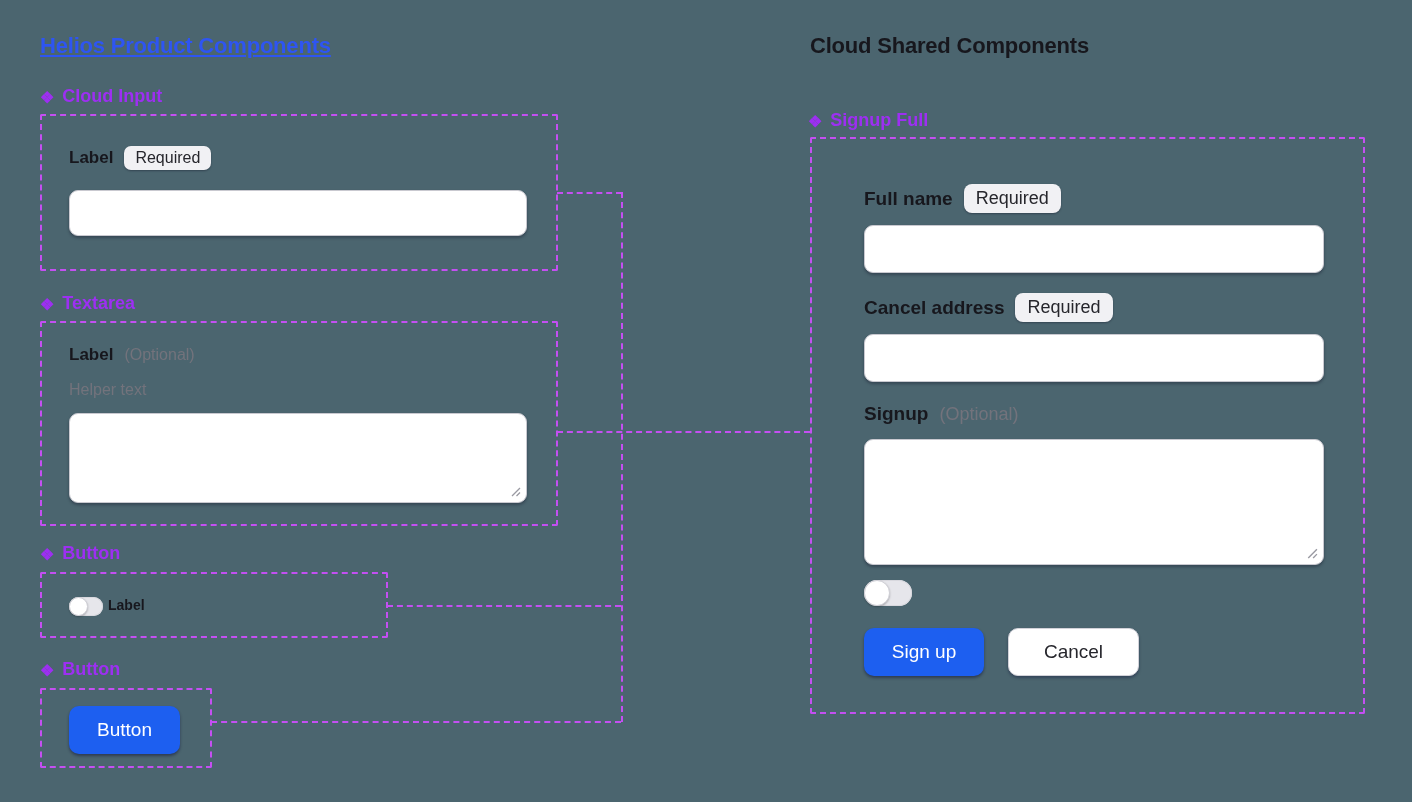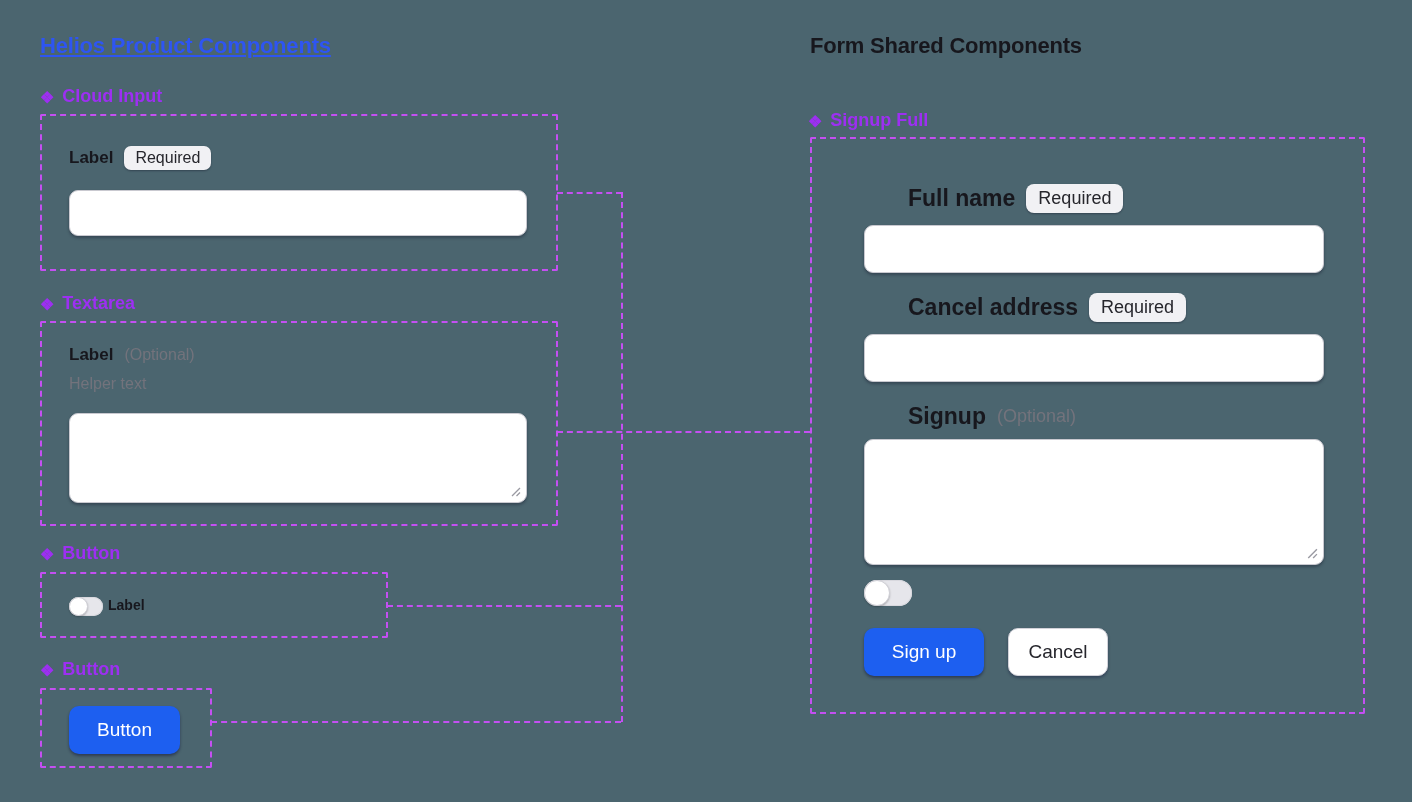--- a/index.html
+++ b/index.html
@@ -24,21 +24,21 @@
   .comp-header .diamond{font-size:16px;line-height:1;transform:translateY(1px);}
 
   .dashed-box{position:absolute;border:2px dashed var(--connector-violet);border-radius:2px;}
 
   .conn{position:absolute;}
   .conn.h{border-top:2px dashed var(--connector-violet);height:0;}
   .conn.v{border-left:2px dashed var(--connector-violet);width:0;}
 
   .label-row{position:absolute;display:flex;align-items:center;gap:11px;white-space:nowrap;}
   .field-label{font-weight:bold;color:var(--text-dark);font-size:17px;}
-  .field-label.lg{font-size:23px;margin-left:44px;}
+  .field-label.lg{font-size:19px;}
   .optional{color:var(--muted-gray);font-size:16px;}
   .optional.lg{font-size:18px;}
   .helper{position:absolute;color:var(--muted-gray);font-size:16px;}
 
   .badge{background:#f1f1f4;color:#26262c;border-radius:7px;padding:3px 11px;font-size:16px;
          box-shadow:0 1px 2px rgba(10,10,30,.35);}
   .badge.lg{font-size:18px;padding:4px 12px;border-radius:8px;}
 
   .text-input{position:absolute;background:#fff;border:1px solid var(--field-border);border-radius:9px;
               box-shadow:0 2px 3px rgba(15,15,35,.35);font-size:17px;padding:0 12px;color:var(--text-dark);outline:none;}
@@ -85,21 +85,21 @@
 
   <div class="comp-header" style="left:40px;top:293px;">
     <span class="diamond">❖</span>
     <span>Textarea</span>
   </div>
   <div class="dashed-box" style="left:40px;top:321px;width:518px;height:205px;">
     <div class="label-row" style="left:27px;top:22px;">
       <span class="field-label">Label</span>
       <span class="optional">(Optional)</span>
     </div>
-    <div class="helper" style="left:27px;top:52px;">Helper text</div>
+    <div class="helper" style="left:27px;top:58px;">Helper text</div>
     <div class="textarea-box" style="left:27px;top:90px;width:458px;height:90px;">
       <svg class="resize-handle" width="12" height="12" viewBox="0 0 12 12">
         <path d="M11 3 L3 11 M11 7.5 L7.5 11" stroke="#9a9aa2" stroke-width="1.3" fill="none"></path>
       </svg>
     </div>
   </div>
 
   <div class="comp-header" style="left:40px;top:543px;">
     <span class="diamond">❖</span>
     <span>Button</span>
@@ -112,21 +112,21 @@
   </div>
 
   <div class="comp-header" style="left:40px;top:659px;">
     <span class="diamond">❖</span>
     <span>Button</span>
   </div>
   <div class="dashed-box" style="left:40px;top:688px;width:172px;height:80px;">
     <button class="btn primary" style="left:27px;top:16px;width:111px;height:48px;">Button</button>
   </div>
 
-  <div class="page-title" style="left:810px;top:33px;">Form Shared Components</div>
+  <div class="page-title" style="left:810px;top:33px;">Cloud Shared Components</div>
 
   <div class="comp-header" style="left:808px;top:110px;">
     <span class="diamond">❖</span>
     <span>Signup Full</span>
   </div>
 
   <div class="dashed-box" style="left:810px;top:137px;width:555px;height:577px;">
 
     <div class="label-row" style="left:52px;top:45px;">
       <span class="field-label lg">Full name</span>
@@ -150,16 +150,16 @@
       </svg>
     </div>
 
     <div class="toggle-row" style="left:52px;top:441px;">
       <div class="toggle" style="position:relative;width:48px;height:26px;">
         <span class="knob"></span>
       </div>
     </div>
 
     <button class="btn primary" style="left:52px;top:489px;width:120px;height:48px;">Sign up</button>
-    <button class="btn secondary" style="left:196px;top:489px;width:100px;height:48px;">Cancel</button>
+    <button class="btn secondary" style="left:196px;top:489px;width:131px;height:48px;">Cancel</button>
   </div>
 
 </div>
 
 </body></html>

